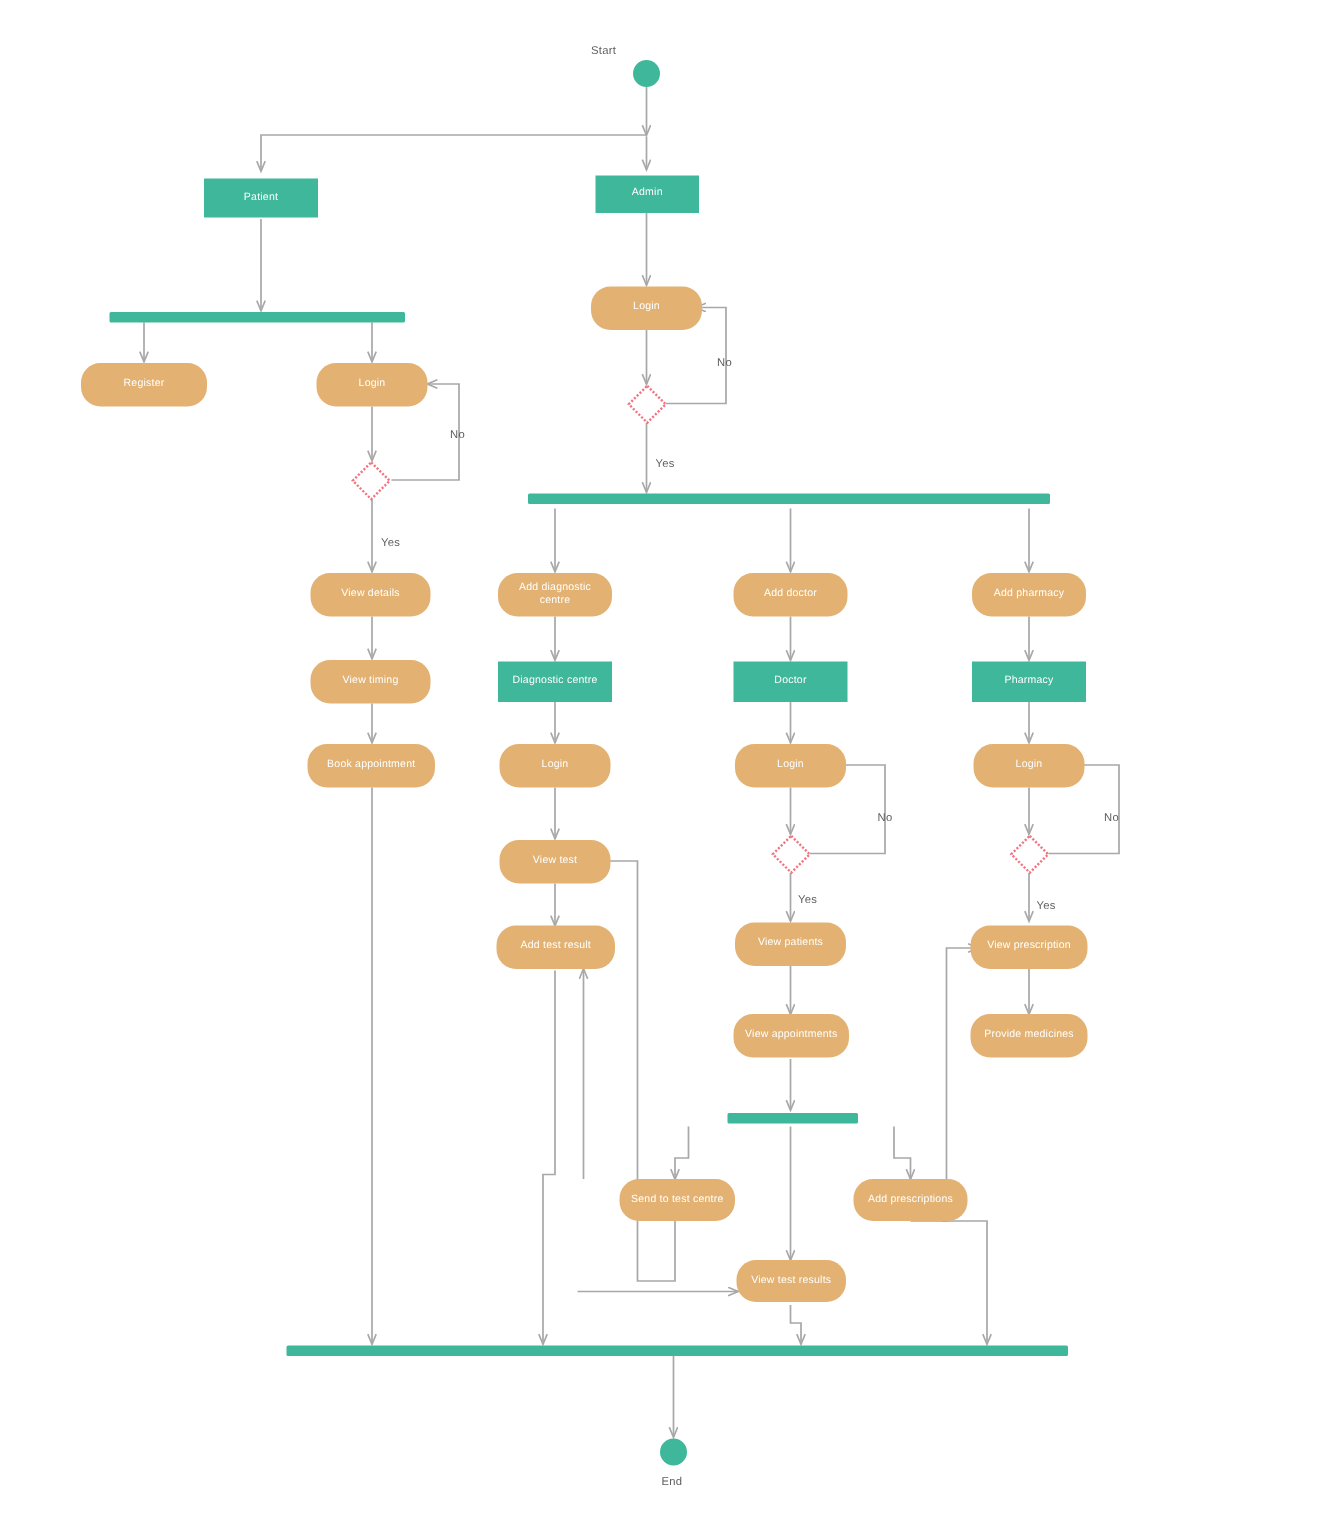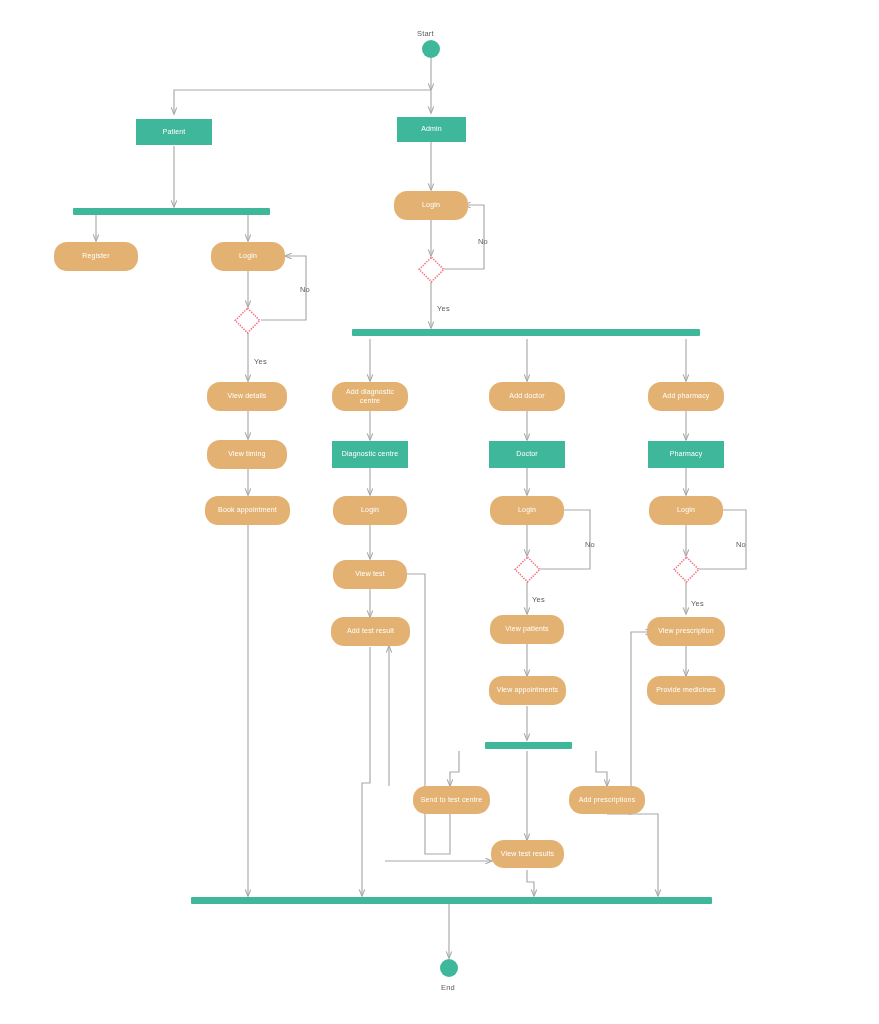--- a/index.html
+++ b/index.html
@@ -112,21 +112,21 @@
       <path d="M607,814 L631,814 L631,632 L652,632"></path>
 
       <path d="M628,814 L658,814 L658,896"></path>
 
       <path d="M389,786 L389,652 L389,646"></path>
 
       <path d="M449,903 L449,958"></path>
     </g>
   </svg>
 
-  <div class="lbl" style="left:417px;top:29px;">Start</div>
+  <div class="lbl" style="left:394px;top:29px;">Start</div>
   <div class="node term" style="left:422px;top:40px;width:18px;height:18px;"></div>
 
   <div class="node actor" style="left:136px;top:119px;width:76px;height:26px;">Patient</div>
 
   <div class="node actor" style="left:397px;top:117px;width:69px;height:25px;">Admin</div>
 
   <div class="bar" style="position:absolute;left:73px;top:208px;width:197px;"></div>
 
   <div class="node action" style="left:54px;top:242px;width:84px;height:29px;">Register</div>
   <div class="node action" style="left:211px;top:242px;width:74px;height:29px;">Login</div>

